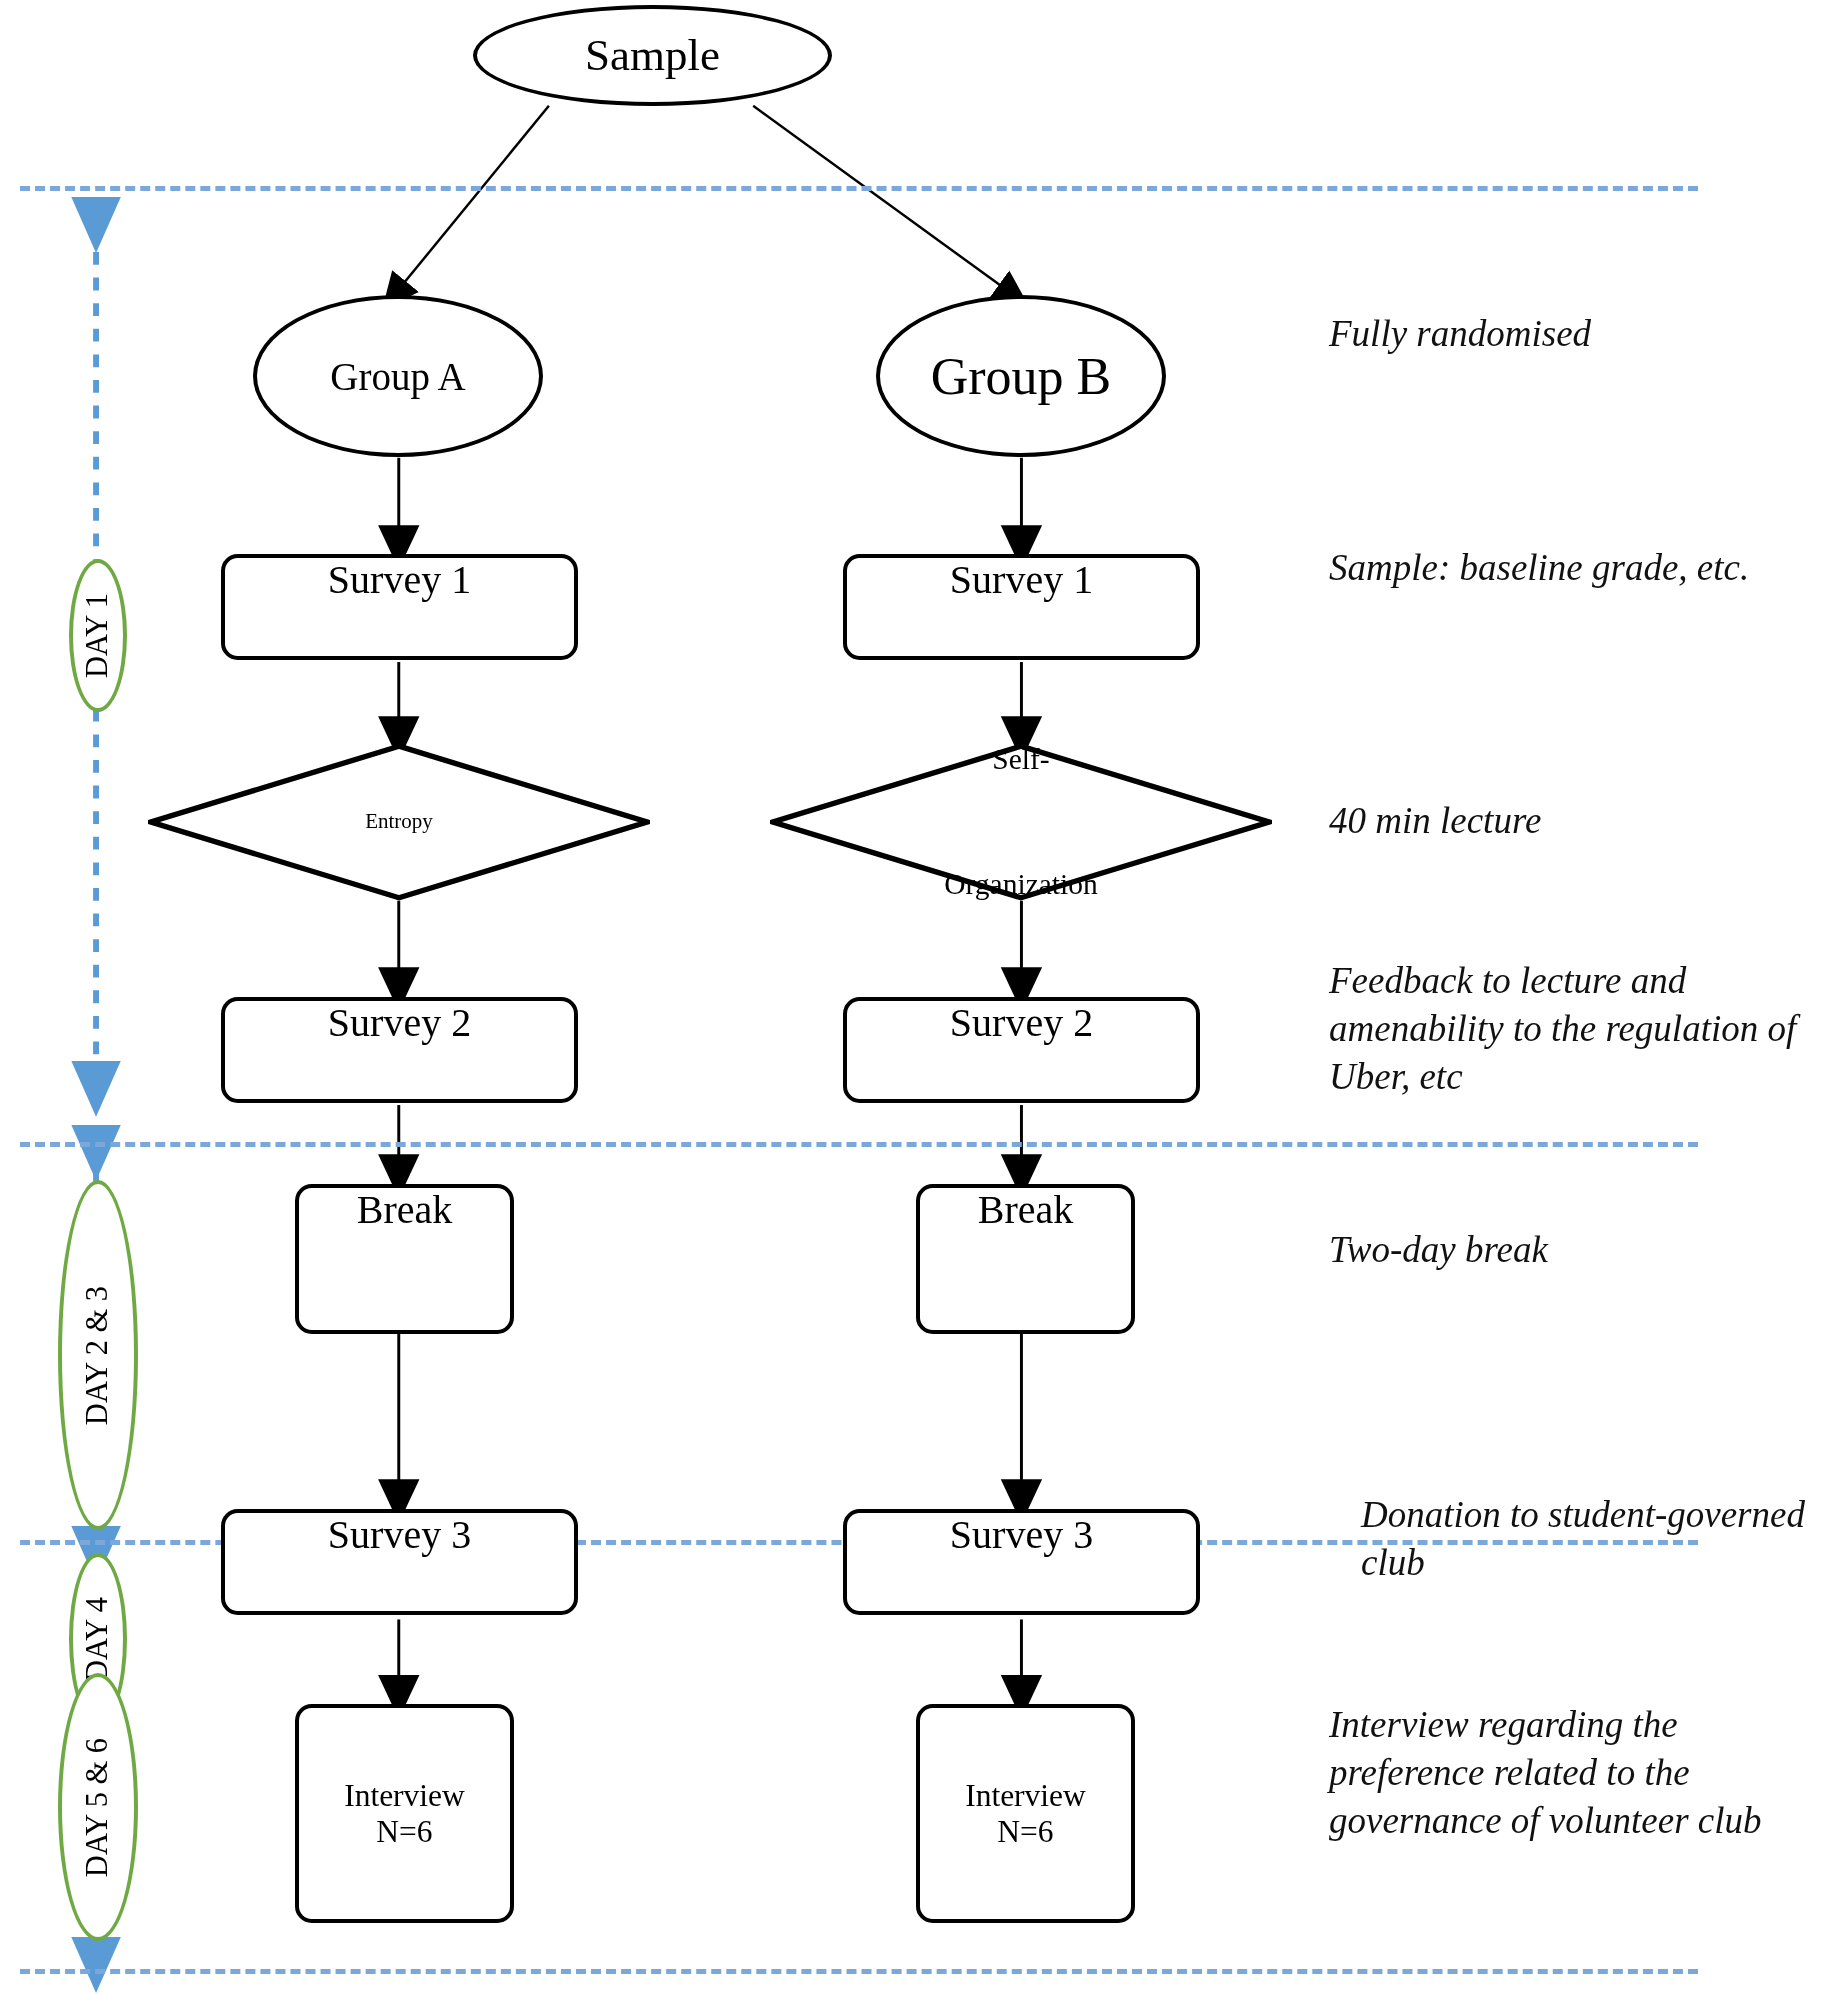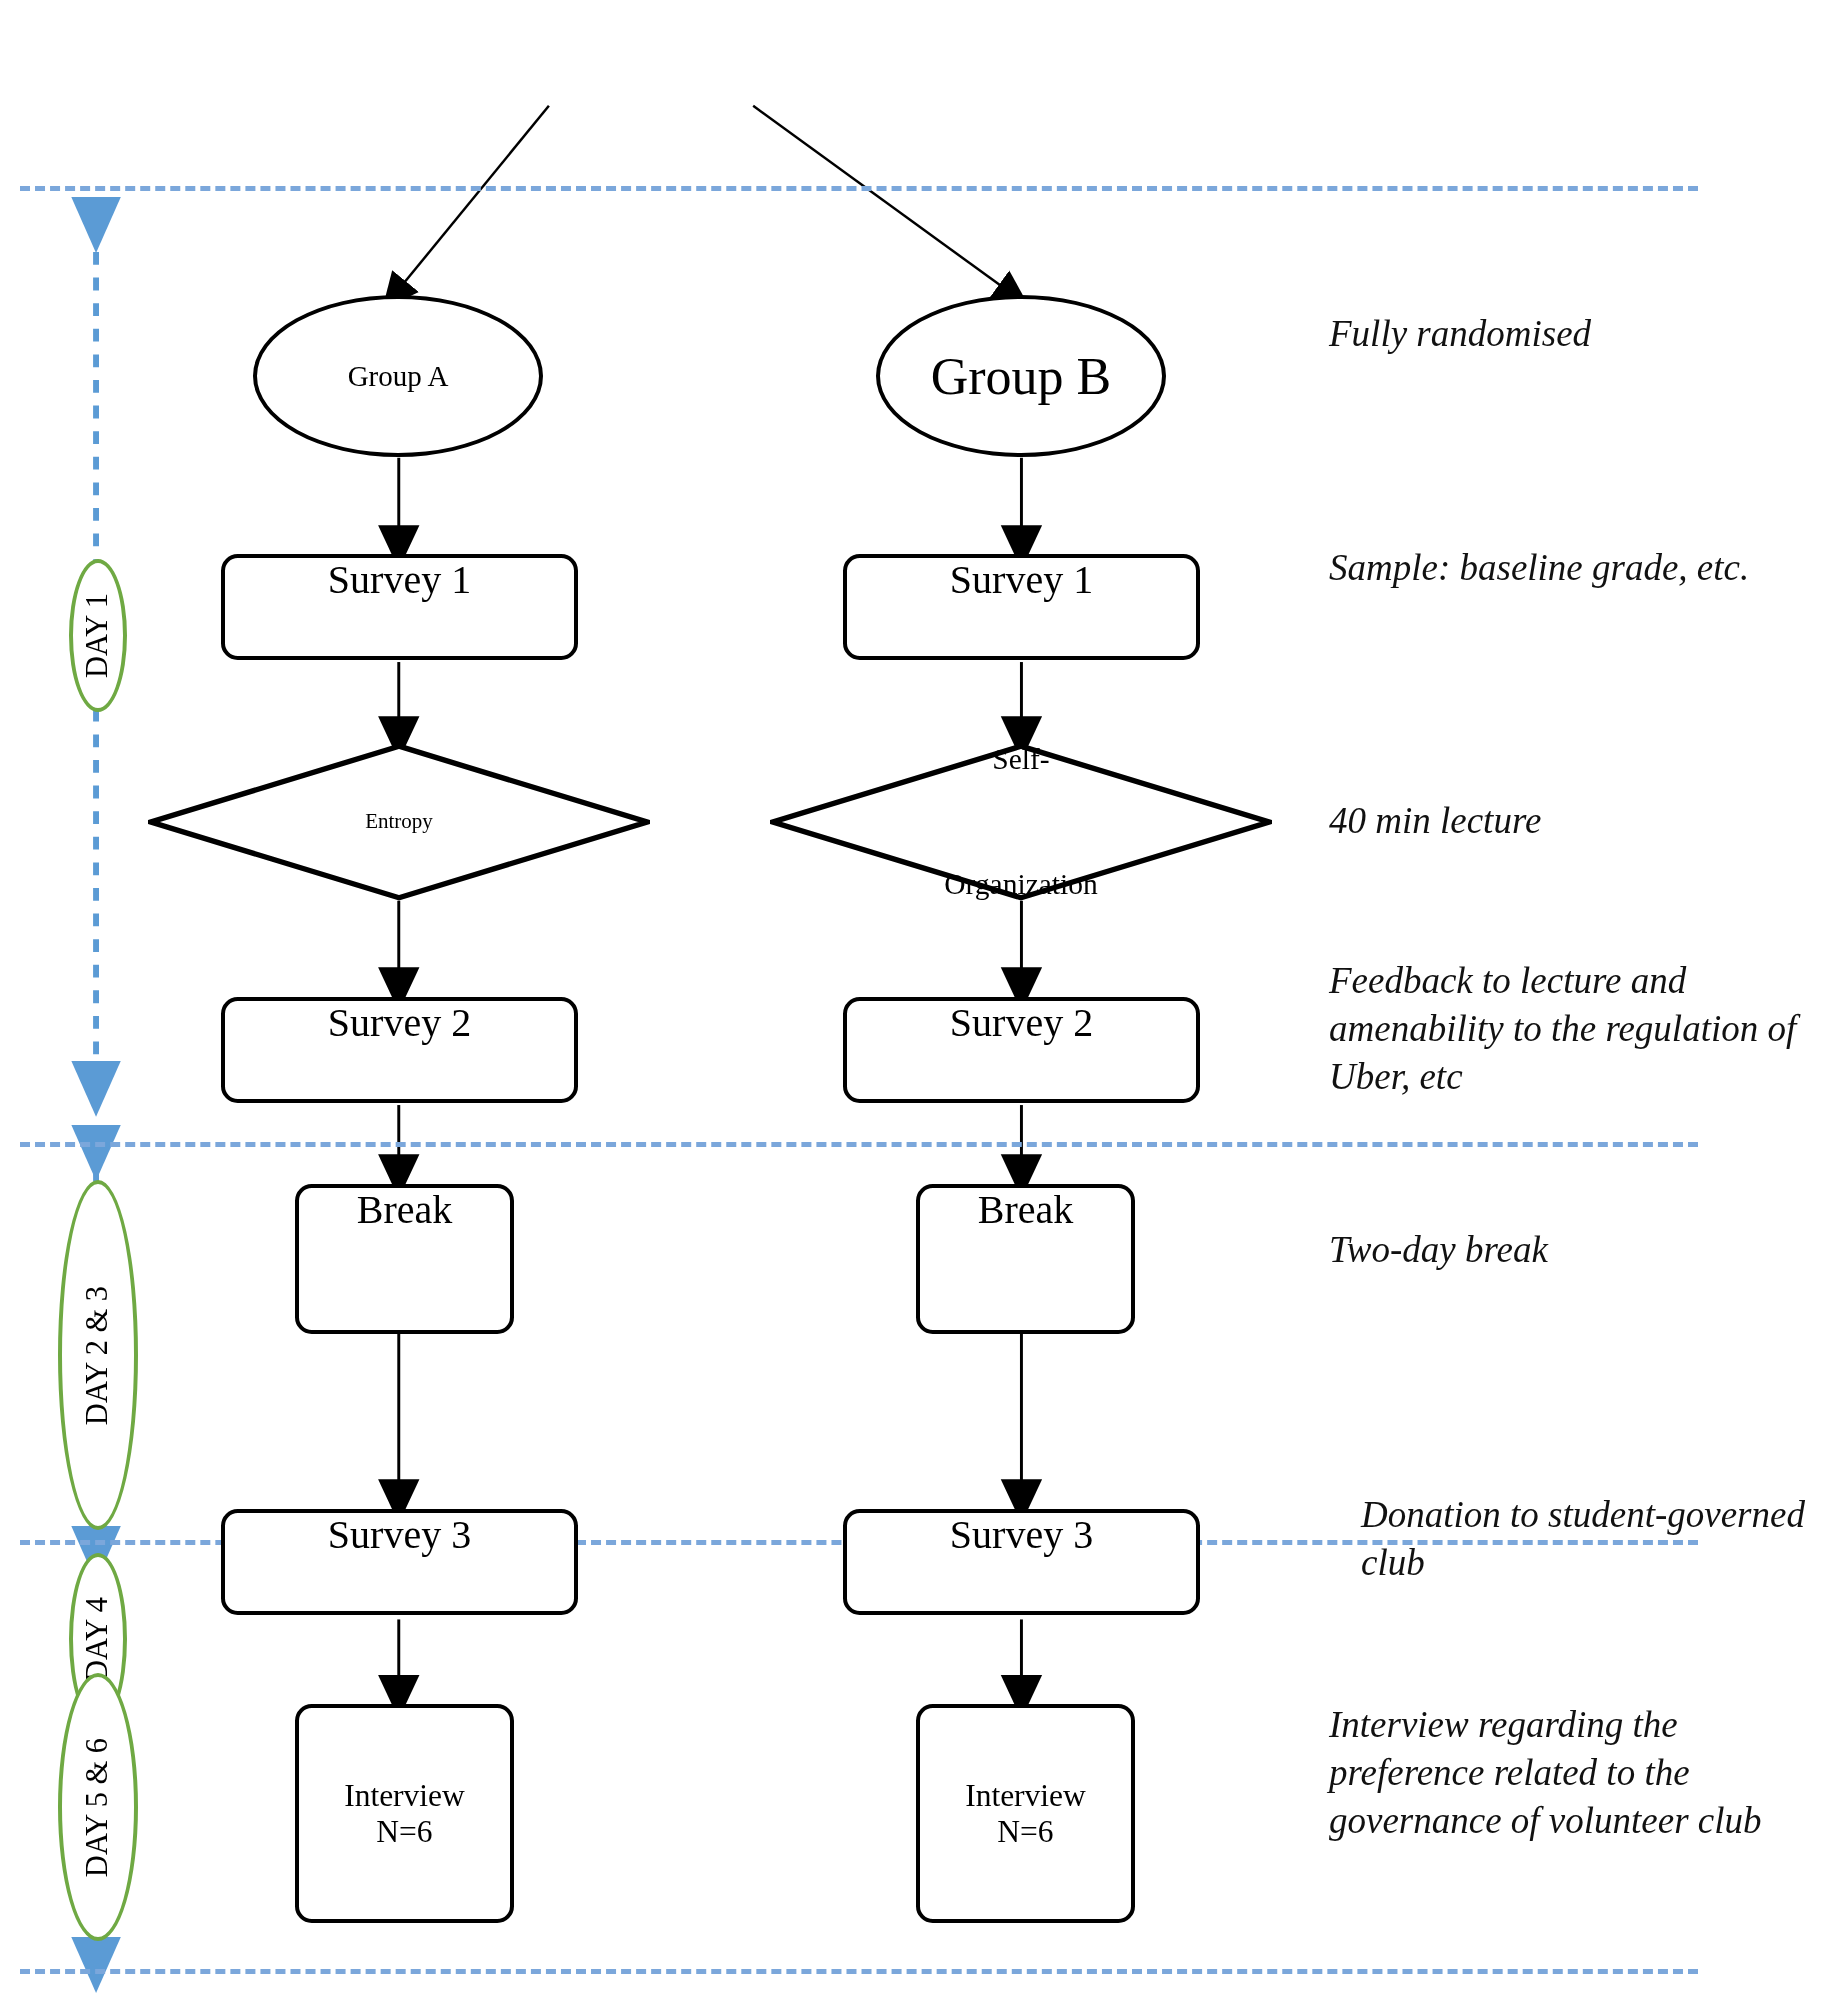--- a/index.html
+++ b/index.html
@@ -106,22 +106,25 @@
       <line x1="195" y1="3350" x2="195" y2="3405" marker-start="url(#bTop)"></line>
       <line x1="195" y1="3940" x2="195" y2="3995" marker-end="url(#bBot)"></line>
     </g>
   </svg>
 
   <div class="daydash" style="top:186px;"></div>
   <div class="daydash" style="top:1142px;"></div>
   <div class="daydash" style="top:1540px;"></div>
   <div class="daydash" style="top:1969px;"></div>
 
-
-  <div class="ellipse" style="left:253px;top:295px;width:290px;height:162px;font-size:29px;">
+  <div class="ellipse" style="left:473px;top:4.9px;width:359px;height:101px;font-size:45px;">
+    <span>Sample</span>
+  </div>
+
+  <div class="ellipse" style="left:253px;top:295px;width:290px;height:162px;font-size:39px;">
     <span>Group A</span>
   </div>
   <div class="ellipse" style="left:876px;top:295px;width:290px;height:162px;font-size:52px;">
     <span>Group B</span>
   </div>
 
   <div class="box" style="left:221px;top:554px;width:357px;height:106px;font-size:40px;">
     <span>Survey 1</span>
   </div>
   <div class="box" style="left:843px;top:554px;width:357px;height:106px;font-size:40px;">

